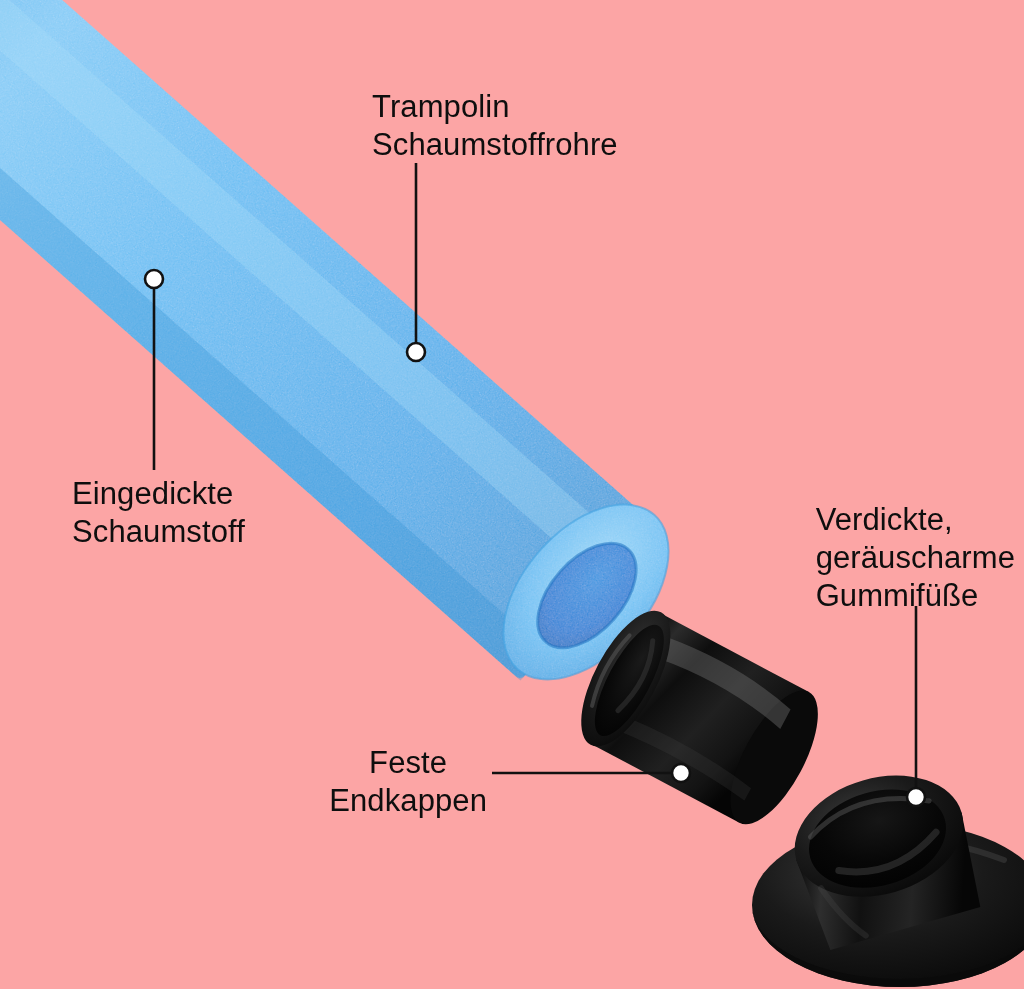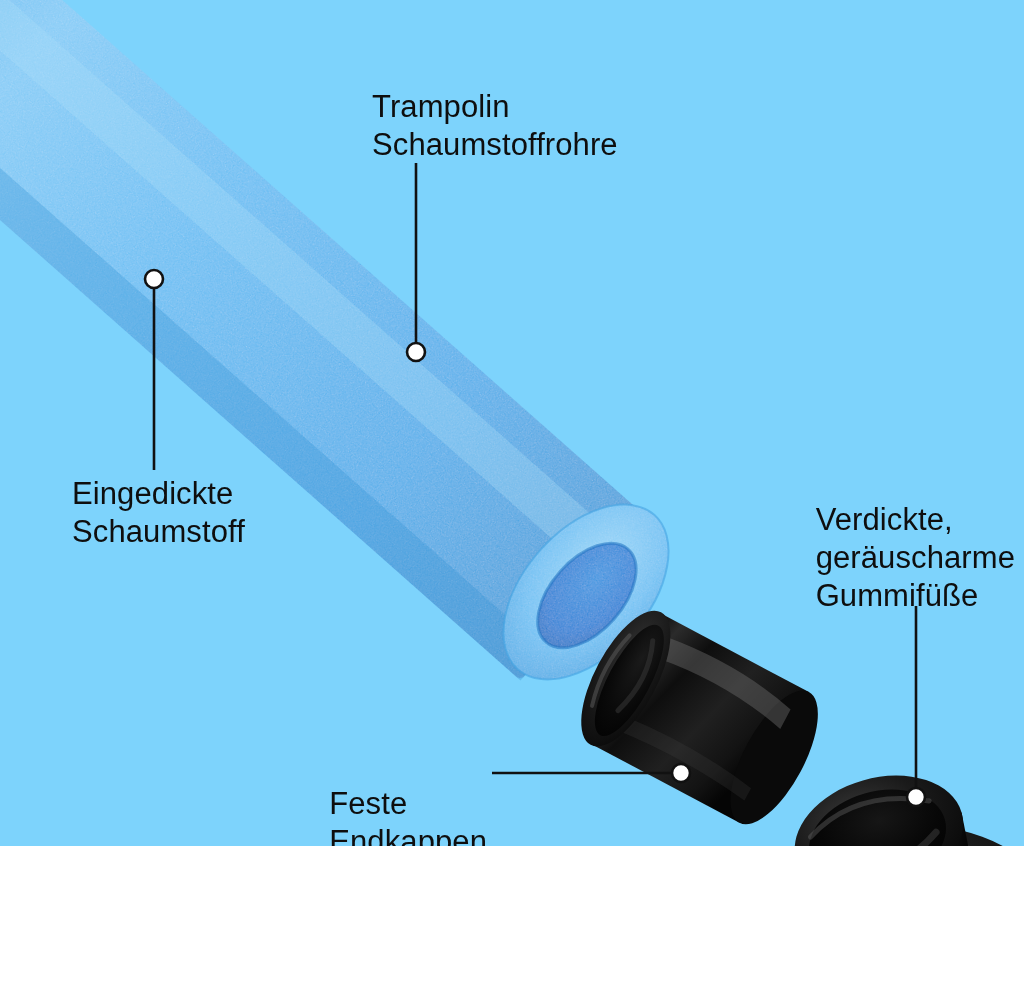--- a/index.html
+++ b/index.html
@@ -7,22 +7,22 @@
     margin: 0;
     padding: 0;
     background: #ffffff;
   }
   body {
     font-family: "Liberation Sans", sans-serif;
   }
   #scene {
     position: relative;
     width: 1024px;
-    height: 846px;
-    background: #7dd3fc;
+    height: 989px;
+    background: #fca5a5;
     overflow: hidden;
   }
   #artwork {
     position: absolute;
     left: 0;
     top: 0;
     width: 1024px;
     height: 989px;
   }
   .callout-label {
@@ -30,21 +30,21 @@
     color: #0e0e0e;
     font-size: 31px;
     line-height: 38px;
     letter-spacing: 0.1px;
     white-space: pre;
     font-weight: 400;
   }
   #label-foam-tubes   { left: 372px; top: 88px;  text-align: left; }
   #label-thick-foam   { left: 72px;  top: 475px; text-align: left; }
   #label-rubber-feet  { left: 1015px; top: 501px; text-align: left; transform: translateX(-100%); }
-  #label-end-caps     { left: 487px; top: 744px; text-align: left; transform: translateX(-100%); margin-top: 41px; }
+  #label-end-caps     { left: 487px; top: 744px; text-align: center; transform: translateX(-100%); }
 </style>
 </head>
 <body>
 
 <div id="scene">
 
   <svg id="artwork" viewBox="0 0 1024 989" xmlns="http://www.w3.org/2000/svg">
     <defs>
 
       <linearGradient id="foamCross" x1="0" y1="0" x2="1" y2="0">

